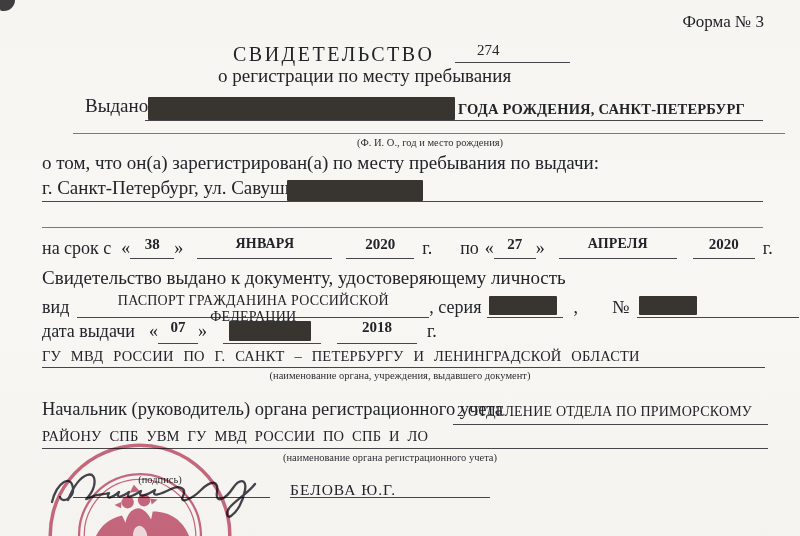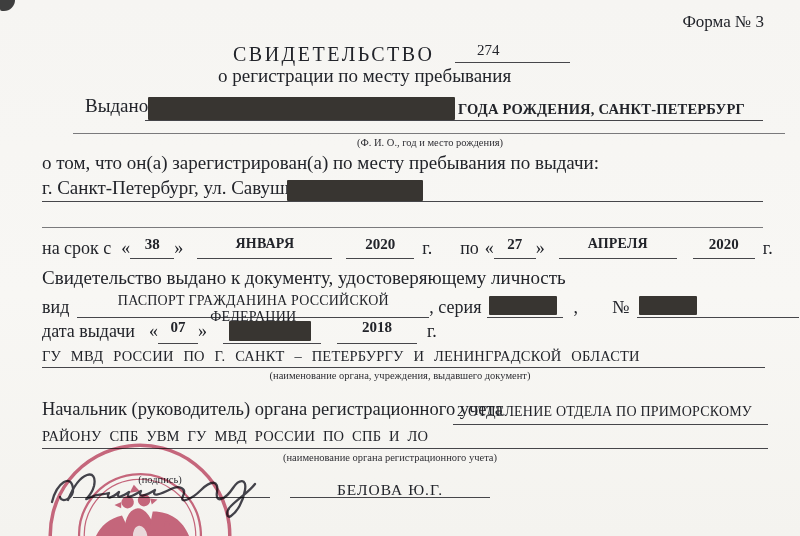--- a/index.html
+++ b/index.html
@@ -101,21 +101,21 @@
   <div class="abs txt" style="top:399px; left:42px; font-size:18.5px;">Начальник (руководитель) органа регистрационного учета</div>
   <div class="abs txt caps" style="top:404px; left:457px; font-size:14px;">2 ОТДЕЛЕНИЕ ОТДЕЛА ПО ПРИМОРСКОМУ</div>
   <div class="hline" style="top:424px; left:453px; width:315px;"></div>
   <div class="abs txt caps" style="top:428px; left:42px; font-size:14.5px; word-spacing:4px;">РАЙОНУ СПБ УВМ ГУ МВД РОССИИ ПО СПБ И ЛО</div>
   <div class="hline" style="top:448px; left:42px; width:726px;"></div>
   <div class="abs caption" style="top:452px; left:140px; width:500px;">(наименование органа регистрационного учета)</div>
 
   <div class="hline" style="top:497px; left:73px; width:197px;"></div>
   <div class="abs caption" style="top:474px; left:110px; width:100px;">(подпись)</div>
 
-  <div class="abs txt" style="top:481px; left:290px; width:200px; text-align:center; font-size:15.5px; letter-spacing:1px;">БЕЛОВА Ю.Г.</div>
+  <div class="abs txt" style="top:481px; left:290px; width:200px; text-align:left; font-size:15.5px; letter-spacing:1px;">БЕЛОВА Ю.Г.</div>
   <div class="hline" style="top:497px; left:290px; width:200px;"></div>
 
   <svg class="abs stamp" style="top:437px; left:42px; z-index:4;" width="196" height="196" viewBox="0 0 190 190">
     <defs>
       <path id="arcTop" d="M 23 95 A 72 72 0 1 1 23 94.9" fill="none"></path>
       <path id="arcBot" d="M 31 113 A 68 68 0 0 0 159 113" fill="none"></path>
     </defs>
     <g stroke="#c24a68" fill="none">
       <circle cx="95" cy="95" r="87" stroke-width="3.4"></circle>
       <circle cx="95" cy="95" r="59" stroke-width="2.2"></circle>

